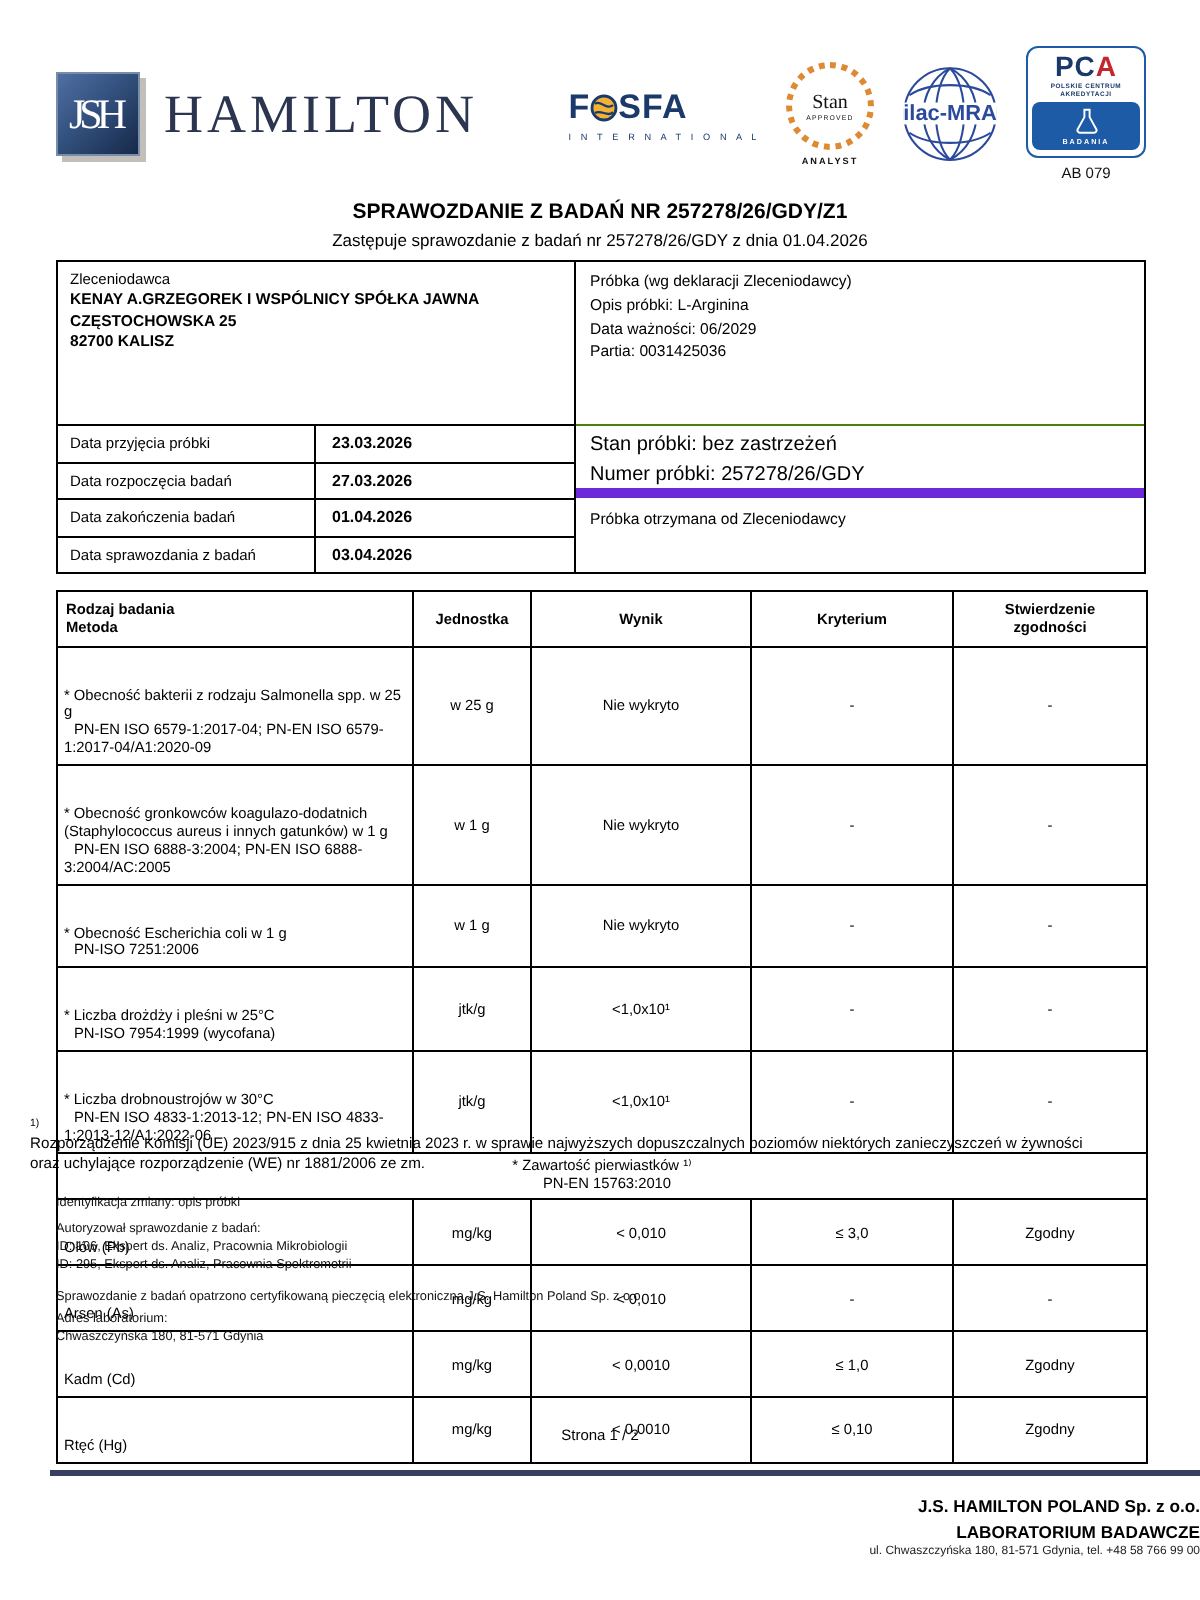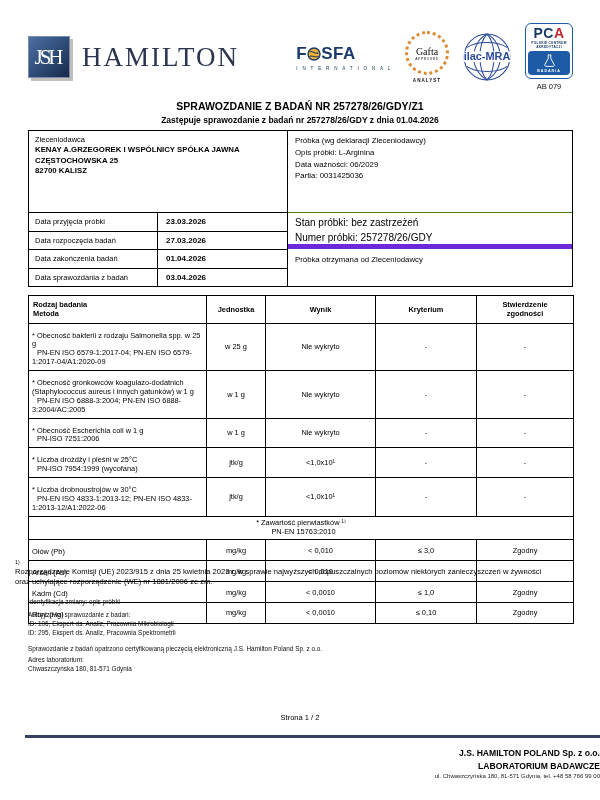--- a/index.html
+++ b/index.html
@@ -16,32 +16,32 @@
   .certs { margin-left:auto; display:flex; align-items:center; gap:13px; }
   .fosfa { text-align:center; }
   .fosfa-top { display:flex; align-items:center; font-weight:bold; font-size:17px; color:#1b3a6b; letter-spacing:0.5px; }
   .fosfa-sub { font-size:4.6px; letter-spacing:1.8px; color:#1b3a6b; margin-top:2px; }
   .gafta { text-align:center; }
   .gafta-circle { width:44px; height:44px; border:3px dotted #dd8a33; border-radius:50%; display:flex; flex-direction:column; align-items:center; justify-content:center; margin:0 auto; }
   .gafta-name { font-family:"Liberation Serif","DejaVu Serif",serif; font-size:10px; color:#111; }
   .gafta-sub { font-size:3.4px; letter-spacing:0.6px; color:#111; }
   .gafta-bottom { font-size:4.6px; font-weight:bold; letter-spacing:1px; margin-top:3px; color:#111; }
   .pca-wrap { text-align:center; }
-  .pca-box { width:48px; border:1.5px solid #1d5ba6; border-radius:6px; background:#fff; padding:2px 2px 3px; }
+  .pca-box { width:60px; border:1.5px solid #1d5ba6; border-radius:6px; background:#fff; padding:2px 2px 3px; }
   .pca-name { font-weight:bold; font-size:14px; line-height:1; letter-spacing:0.5px; }
   .pca-name .pc { color:#1b3a6b; } .pca-name .a { color:#c1272d; }
   .pca-sub { font-size:3.2px; color:#1b3a6b; font-weight:bold; letter-spacing:0.3px; margin:1.5px 0 2px; }
   .pca-badge { background:#1d5ba6; border-radius:4px; padding:3px 2px 2px; display:flex; flex-direction:column; align-items:center; gap:2px; }
   .pca-badge-label { color:#fff; font-size:3.6px; font-weight:bold; letter-spacing:1px; }
   .ab { font-size:7.5px; color:#111; margin-top:3px; }
 
   
   .titleblock { position:absolute; top:100px; left:0; right:0; text-align:center; }
   .title-main { font-size:10.5px; font-weight:bold; }
-  .title-sub { font-size:8.5px; font-weight:bold; margin-top:3px; }
+  .title-sub { font-size:8.5px; font-weight:normal; margin-top:3px; }
 
   
   .info { position:absolute; top:130px; left:28px; width:545px; height:157px; display:flex; border:1.5px solid #000; }
   .info-left { width:259px; border-right:1px solid #000; display:flex; flex-direction:column; }
   .info-right { flex:1; display:flex; flex-direction:column; }
   .client-box { height:82px; border-bottom:1px solid #000; padding:4px 6px; font-size:7.5px; line-height:1.35; }
   .client-name { font-weight:bold; font-size:7.8px; }
   .dates { flex:1; display:flex; flex-direction:column; }
   .date-row { flex:1; display:flex; border-bottom:1px solid #000; }
   .date-row:last-child { border-bottom:none; }
@@ -52,21 +52,21 @@
   .status-box { height:36px; border-bottom:5px solid #6d28d9; padding:3px 7px; font-size:10px; line-height:1.45; }
   .received-box { flex:1; padding:6px 7px; font-size:7.8px; }
 
   
   .results { position:absolute; top:295px; left:28px; width:545px; }
   table { border-collapse:collapse; width:545px; table-layout:fixed; }
   td,th { border:1px solid #000; font-size:7.4px; vertical-align:middle; }
   table { border:1.5px solid #000; }
   th { font-weight:bold; text-align:center; padding:4px 2px; line-height:1.25; }
   th.c1 { text-align:left; padding-left:4px; }
-  td.namecell { text-align:left; padding:8px 3px 3px; line-height:1.2; vertical-align:top;margin-left:24px; }
+  td.namecell { text-align:left; padding:20px 3px 3px; line-height:1.2; vertical-align:top;margin-left:24px; }
   td.ctr { text-align:center; padding:2px 1px; }
   .row-method { text-indent:5px; }
   td.section { text-align:center; padding:2px 3px 3px; line-height:1.2; }
 
   
   .footnote { position:absolute; top:560px; left:15px; width:570px; display:flex; font-size:7.6px; line-height:1.35;flex-direction:column; }
   .fn-marker { font-size:5.2px; vertical-align:super; margin-right:12px; position:relative; top:-1px; }
   .fn-text { width:535px; }
   .smallnotes { position:absolute; left:28px; font-size:6.4px; line-height:1.4; color:#111; }
   .n1 { top:598px; }
@@ -101,21 +101,21 @@
           <svg width="14" height="14" viewBox="0 0 14 14">
             <circle cx="7" cy="7" r="6" fill="#f2b233" stroke="#1b3a6b" stroke-width="1.4"></circle>
             <path d="M2.5 5 C5 2.5 8.5 8.5 11.5 5.5 M2.5 9.5 C5.5 7.5 9 12 11.5 9" stroke="#1b3a6b" fill="none" stroke-width="1.1"></path>
           </svg>
           <span>SFA</span>
         </div>
         <div class="fosfa-sub">I N T E R N A T I O N A L</div>
       </div>
       <div class="gafta">
         <div class="gafta-circle">
-          <div class="gafta-name">Gafta</div>
+          <div class="gafta-name">Stan</div>
           <div class="gafta-sub">APPROVED</div>
         </div>
         <div class="gafta-bottom">ANALYST</div>
       </div>
       <svg width="50" height="50" viewBox="0 0 48 48">
         <g fill="none" stroke="#2b4a9b" stroke-width="1">
           <circle cx="24" cy="24" r="22"></circle>
           <path d="M24 2 C 15 11 15 37 24 46"></path>
           <path d="M24 2 C 33 11 33 37 24 46"></path>
           <path d="M24 2 C 7 11 7 37 24 46"></path>

